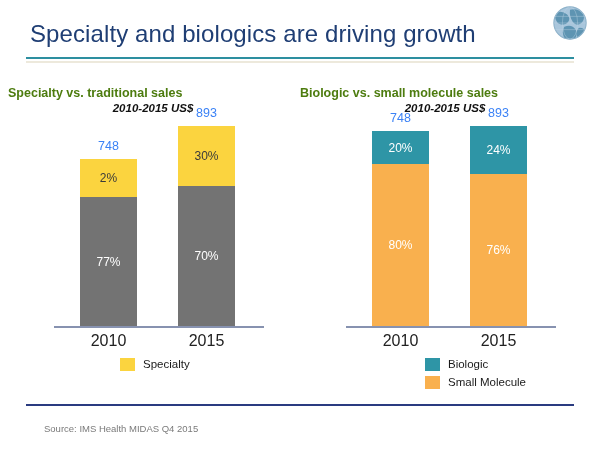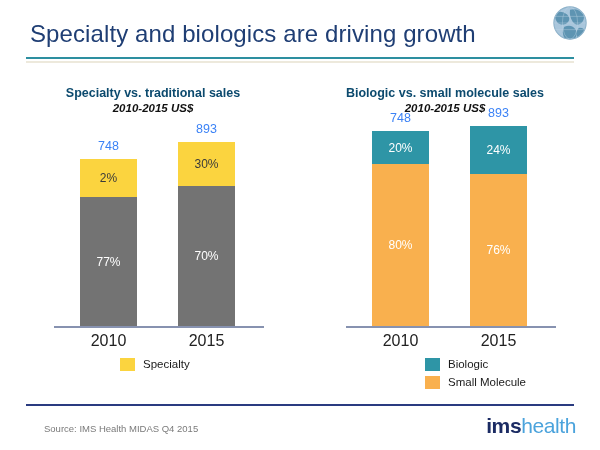--- a/index.html
+++ b/index.html
@@ -60,24 +60,23 @@
     height: 310px;
   }
   .panel-left  { left: 8px; }
   .panel-right { left: 300px; }
 
   .chart-title {
     position: absolute;
     top: 6px;
     left: 0;
     width: 100%;
-    text-align: center;
     font-size: 12.5px;
     font-weight: bold;
-    color: #0c4a6e;
+    color: #4d7c0f;
   }
   .chart-subtitle {
     position: absolute;
     top: 22px;
     left: 0;
     width: 100%;
     text-align: center;
     font-size: 11.5px;
     font-style: italic;
     font-weight: bold;
@@ -236,21 +235,21 @@
         <div class="seg c-specialty" style="height:38px;">
           <span class="seg-top-label">2%</span>
         </div>
         <div class="seg c-traditional" style="height:129px;">
           <span class="seg-bot-label">77%</span>
         </div>
       </div>
 
       <div class="bar-group g2015">
         <div class="bar-total" style="top:-20px;">893</div>
-        <div class="seg c-specialty" style="height:44px;">
+        <div class="seg c-specialty" style="height:60px;">
           <span class="seg-top-label">30%</span>
         </div>
         <div class="seg c-traditional" style="height:140px;">
           <span class="seg-bot-label">70%</span>
         </div>
       </div>
 
       <div class="axis-line"></div>
       <div class="x-label x-2010">2010</div>
       <div class="x-label x-2015">2015</div>
@@ -302,15 +301,14 @@
       <span>Biologic</span>
     </div>
     <div class="legend-row">
       <span class="swatch c-smallmolecule"></span>
       <span>Small Molecule</span>
     </div>
   </div>
 
   <div class="rule-navy"></div>
   <div class="source">Source: IMS Health MIDAS Q4 2015</div>
-  <div class="logo"><span class="ims">ims</span><span class="health">health</span></div>
 
 </div>
 
 </body></html>

